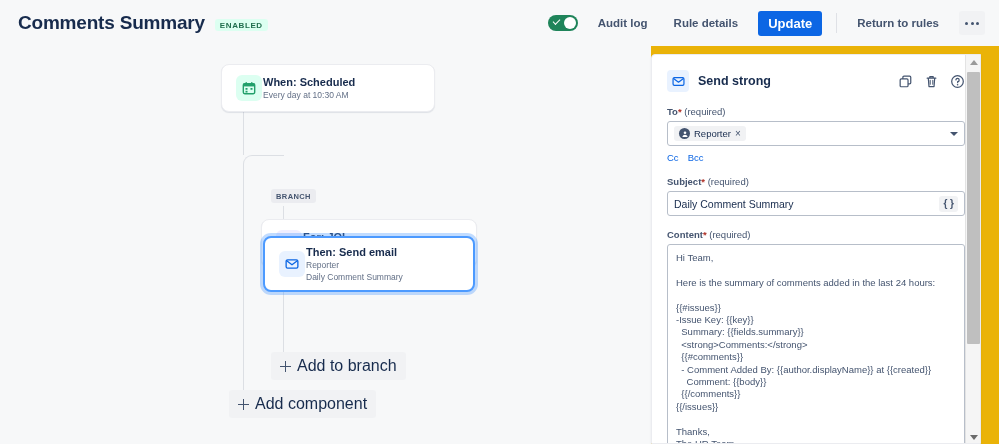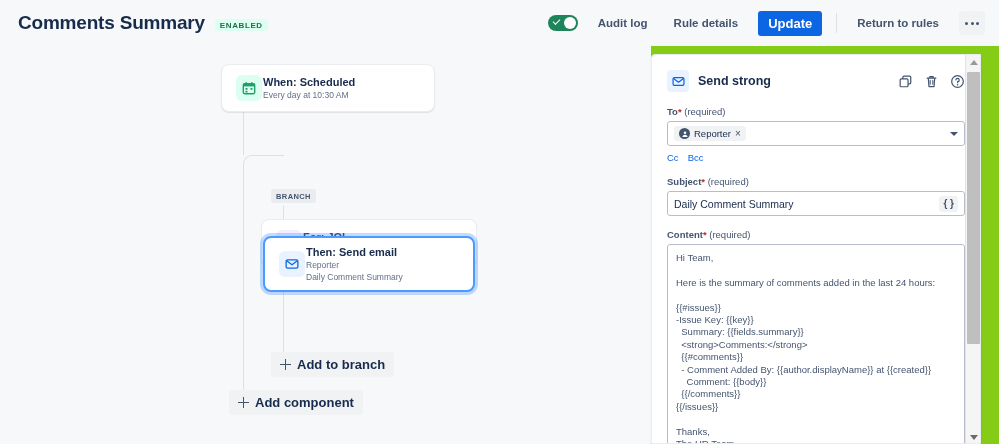--- a/index.html
+++ b/index.html
@@ -4,21 +4,21 @@
 <style>
   * { box-sizing: border-box; }
   html, body {
     margin: 0; padding: 0;
     width: 999px; height: 444px;
     overflow: hidden;
     background: #f7f8f9;
     font-family: "Liberation Sans", sans-serif;
     color: #172b4d;
   }
-  #app { position: relative; width: 999px; height: 444px; background: #84cc16; padding-left: 36px; }
+  #app { position: relative; width: 999px; height: 444px; background: #eab308; padding-left: 36px; }
 
   
   .topbar {
     position: absolute; left: 0; top: 0; width: 999px; height: 46px;
     background: #f7f8f9;
     display: flex; align-items: center;
   }
   .title-wrap { display: flex; align-items: baseline; gap: 10px; padding-left: 18px; }
   .page-title { font-size: 19px; font-weight: 700; letter-spacing: -0.2px; color: #172b4d; }
   .badge-enabled {
@@ -87,21 +87,21 @@
   .branch-chip {
     position: absolute; left: 271px; top: 143px;
     background: #ebecf0; color: #44546f; border-radius: 3px;
     font-size: 7.5px; font-weight: 700; letter-spacing: .4px;
     padding: 2.5px 5px;
   }
 
   .add-btn {
     position: absolute; background: #f1f2f4; border-radius: 3px;
     display: flex; align-items: center; gap: 6px; padding: 5px 9px;
-    font-size: 13px; font-weight: 700; color: #172b4d; cursor: pointer;
+    font-size: 16px; font-weight: 400; color: #172b4d; cursor: pointer;
   }
   .plus { position: relative; width: 11px; height: 11px; flex: 0 0 11px; }
   .plus::before, .plus::after {
     content: ""; position: absolute; background: #44546f;
   }
   .plus::before { left: 0; top: 5px; width: 11px; height: 1.4px; }
   .plus::after  { top: 0; left: 5px; height: 11px; width: 1.4px; }
   #add-branch { left: 271px; top: 306px; }
   #add-component { left: 229px; top: 344px; }
 

